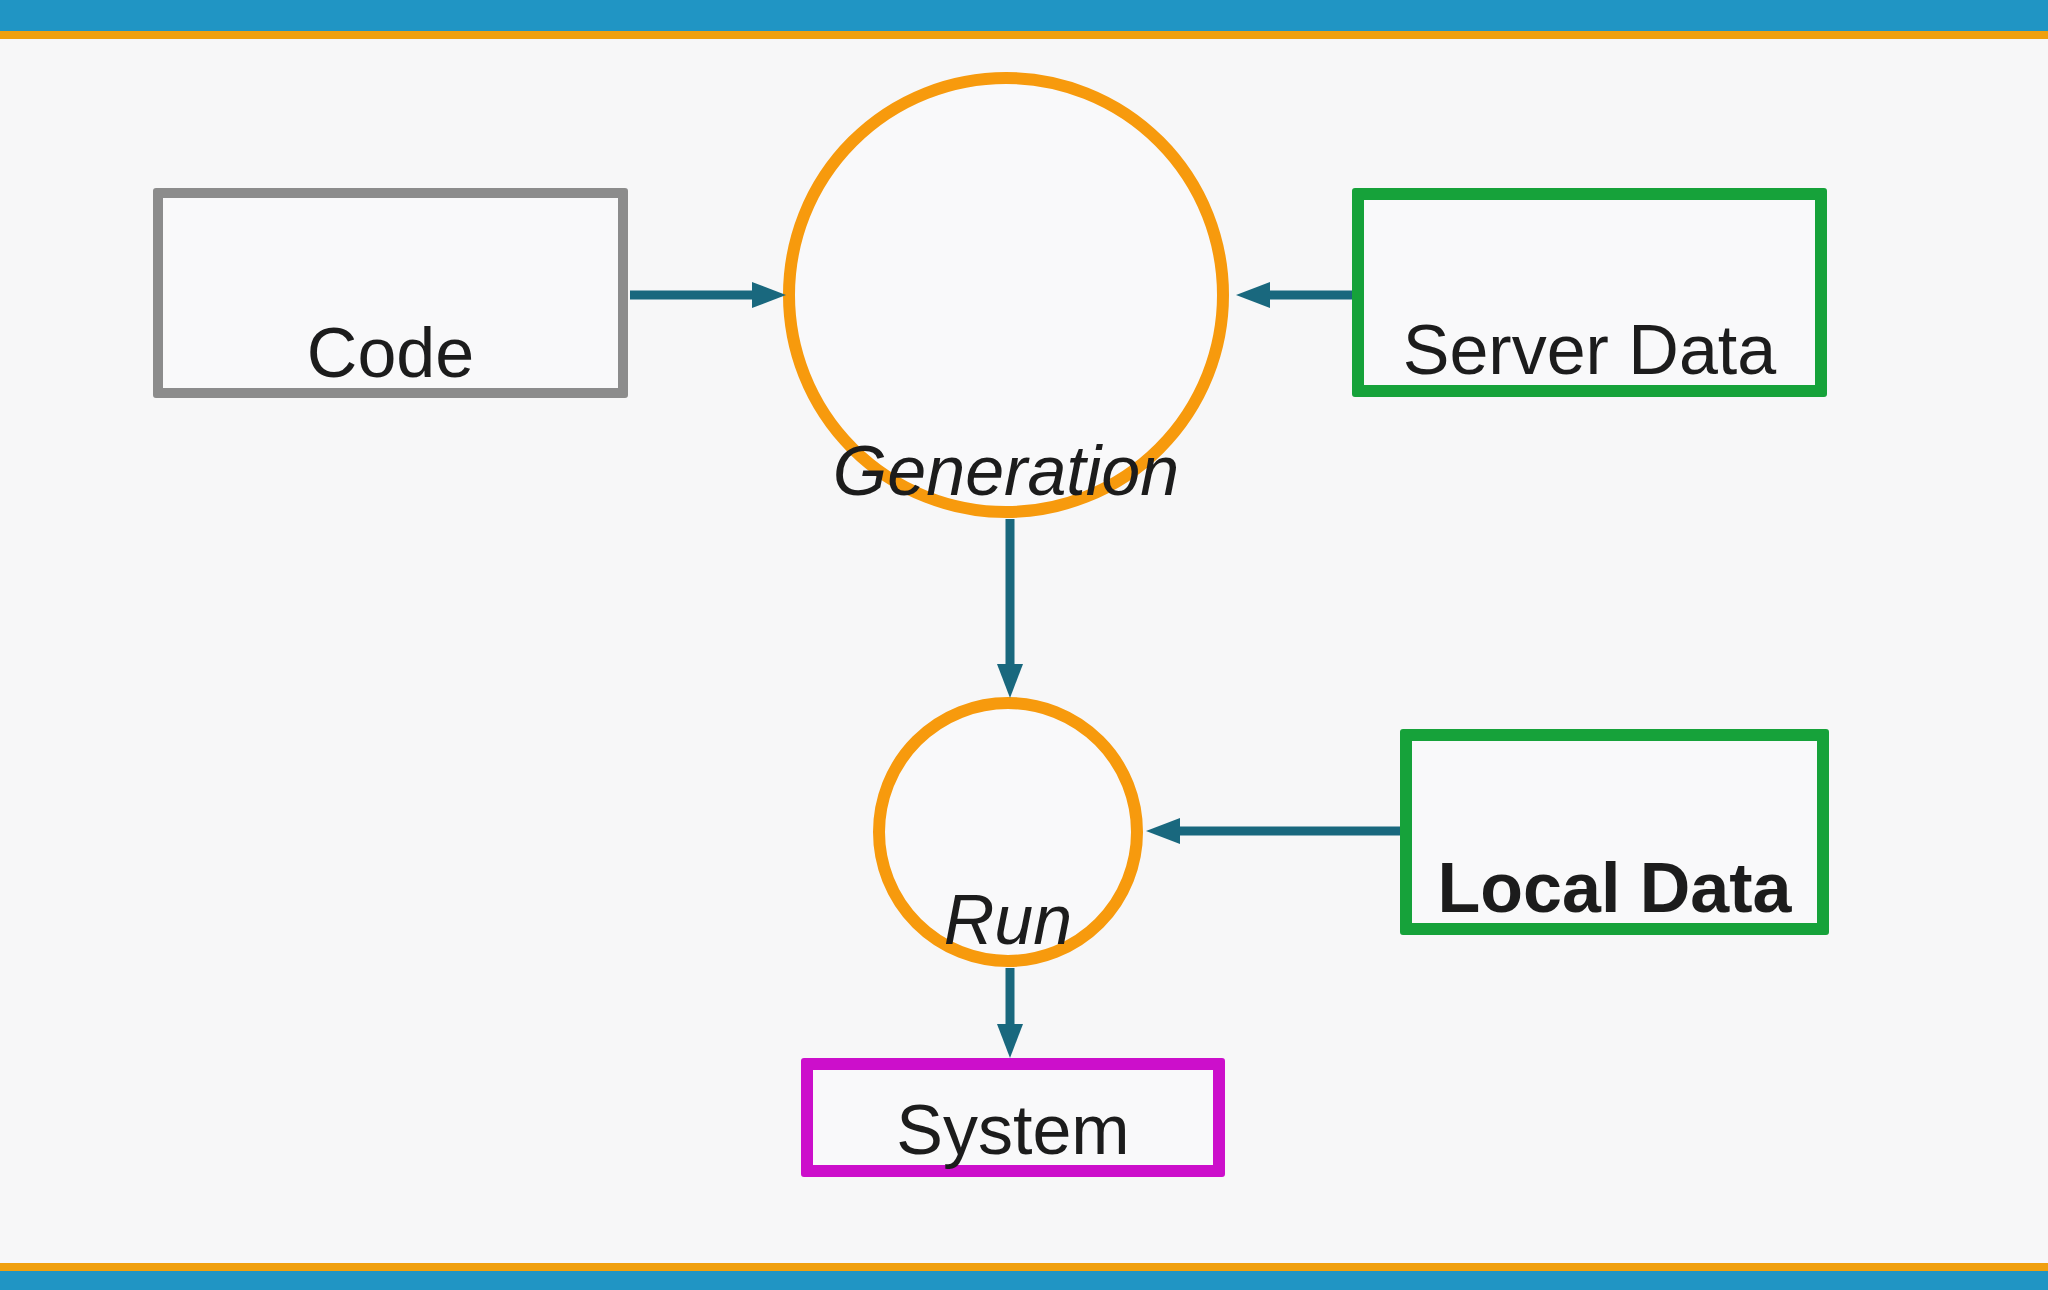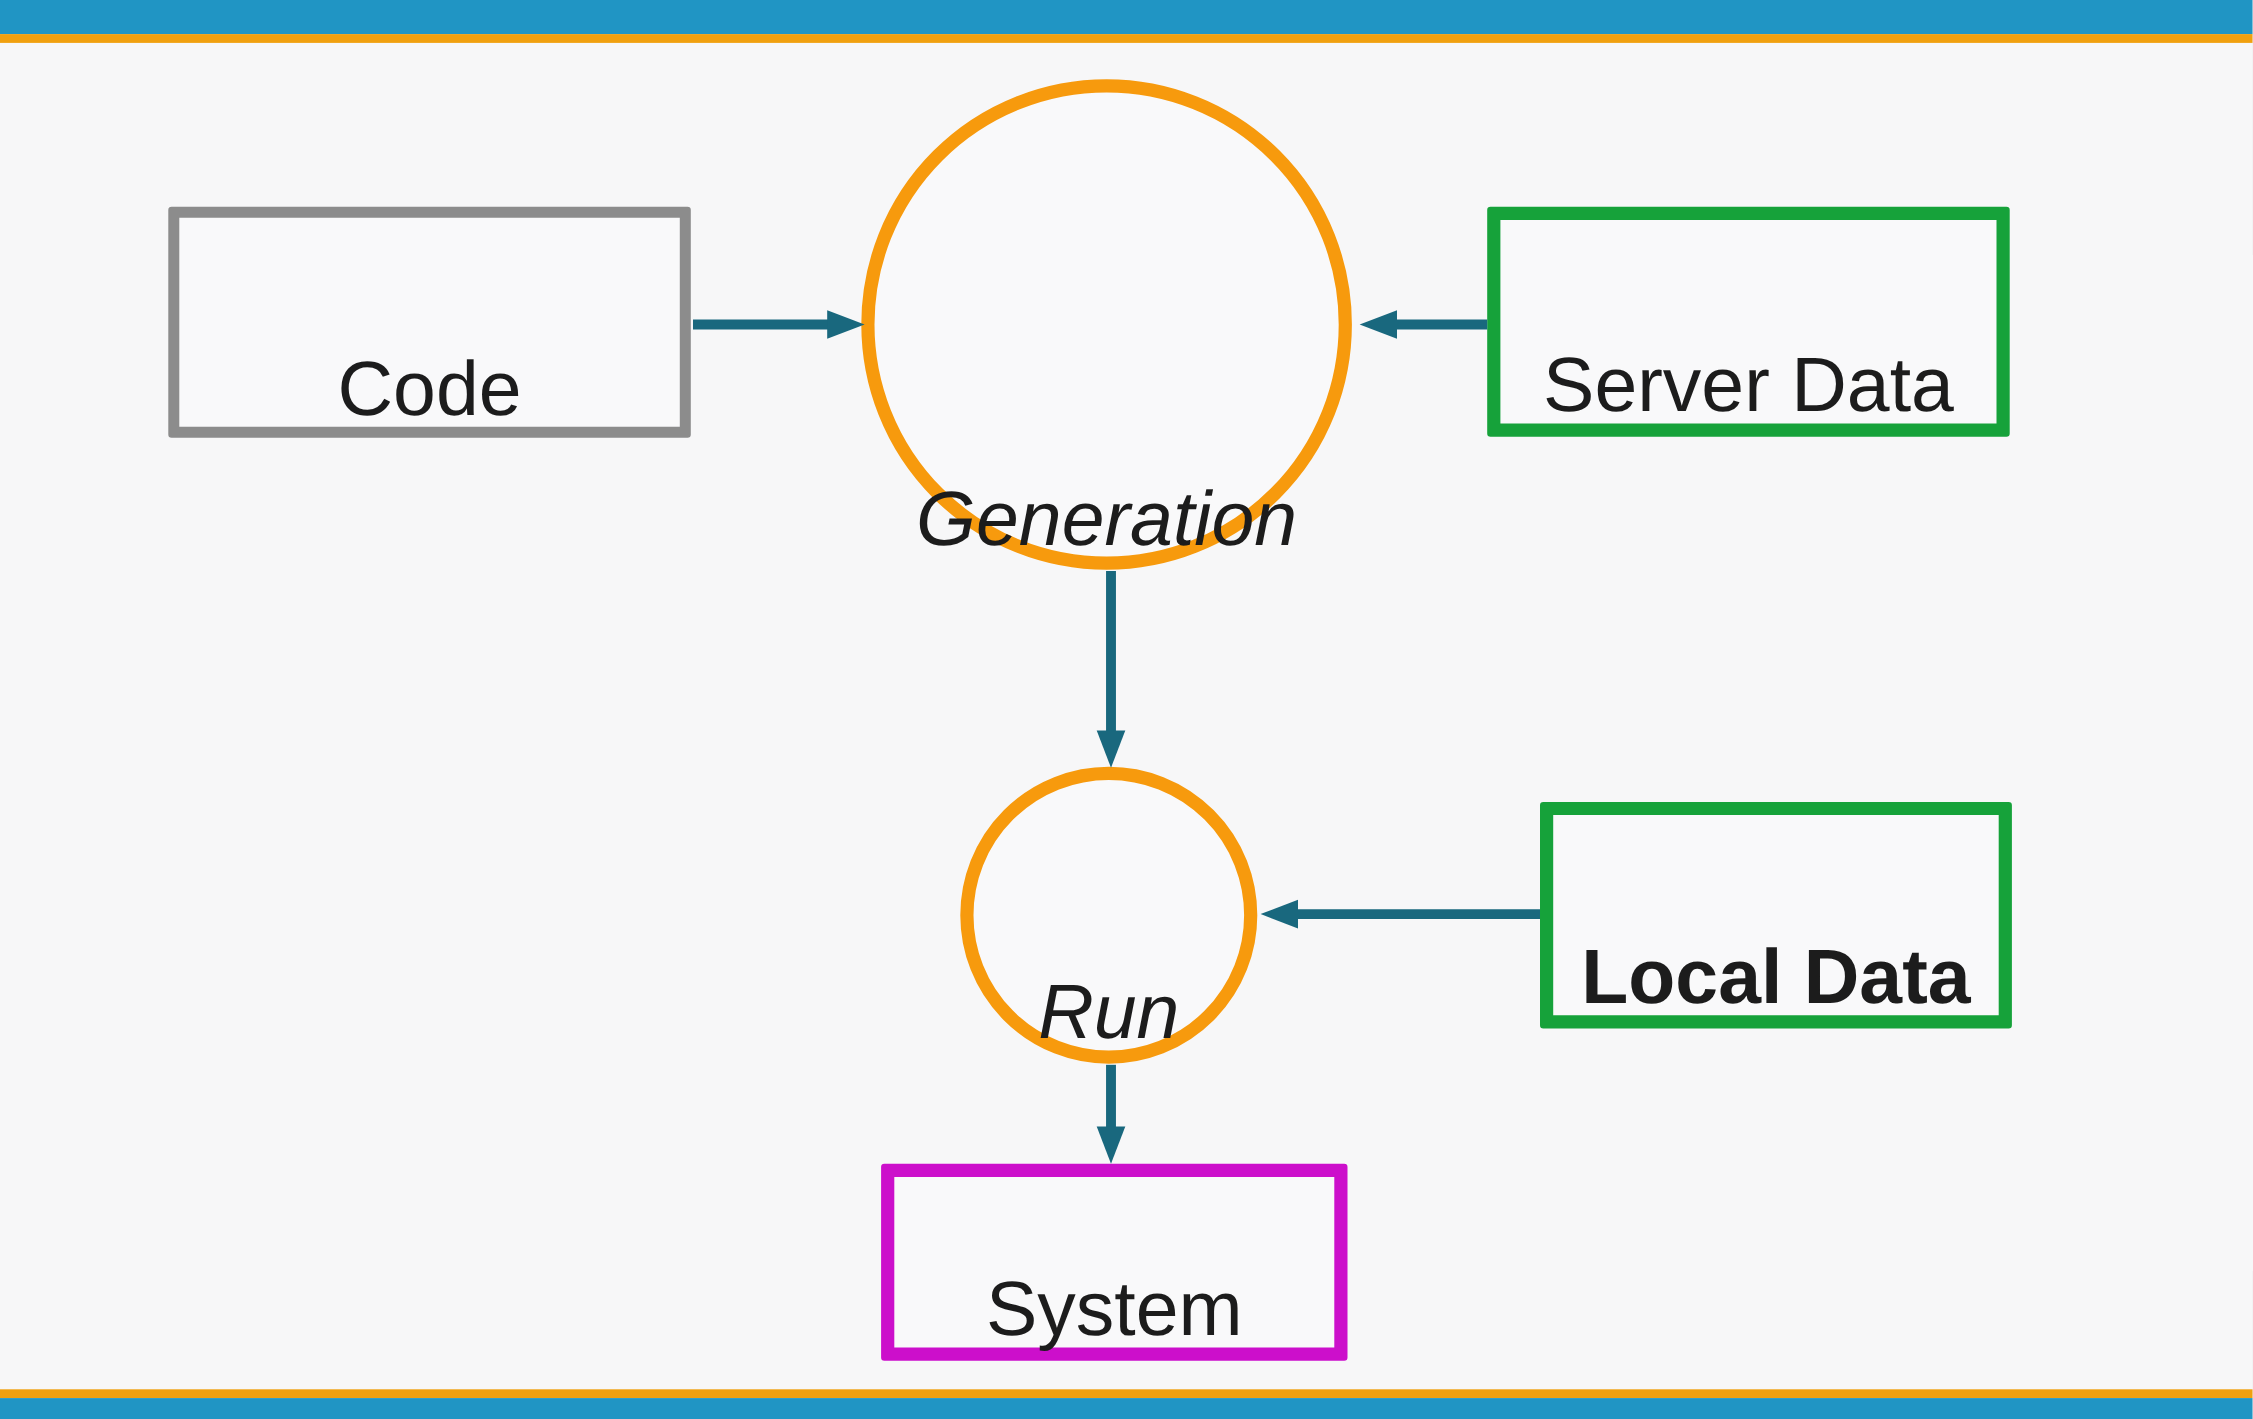--- a/index.html
+++ b/index.html
@@ -51,21 +51,21 @@
   .border-gray    { border: 10px solid var(--node-rect-gray, #8c8c8c); }
   .border-green   { border: 12px solid var(--node-rect-green, #16a23a); }
   .border-magenta { border: 12px solid var(--node-rect-magenta, #cc0fcb); }
   .border-orange  { border: 12px solid var(--node-circle-orange, #f79a0d); }
 
   #node-code       { left: 153px;  top: 188px; width: 475px; height: 210px; }
   #node-generation { left: 783px;  top: 72px;  width: 446px; height: 446px; }
   #node-server     { left: 1352px; top: 188px; width: 475px; height: 209px; }
   #node-run        { left: 873px;  top: 697px; width: 270px; height: 270px; }
   #node-local      { left: 1400px; top: 729px; width: 429px; height: 206px; font-weight: bold; }
-  #node-system     { left: 801px;  top: 1058px; width: 424px; height: 179px; }
+  #node-system     { left: 801px;  top: 1058px; width: 424px; height: 119px; }
 
   
   .edges {
     position: absolute; left: 0; top: 0;
     width: 2048px; height: 1290px;
     pointer-events: none;
   }
   .edge-line {
     stroke: var(--arrow-teal, #19687e);
     stroke-width: 9;

